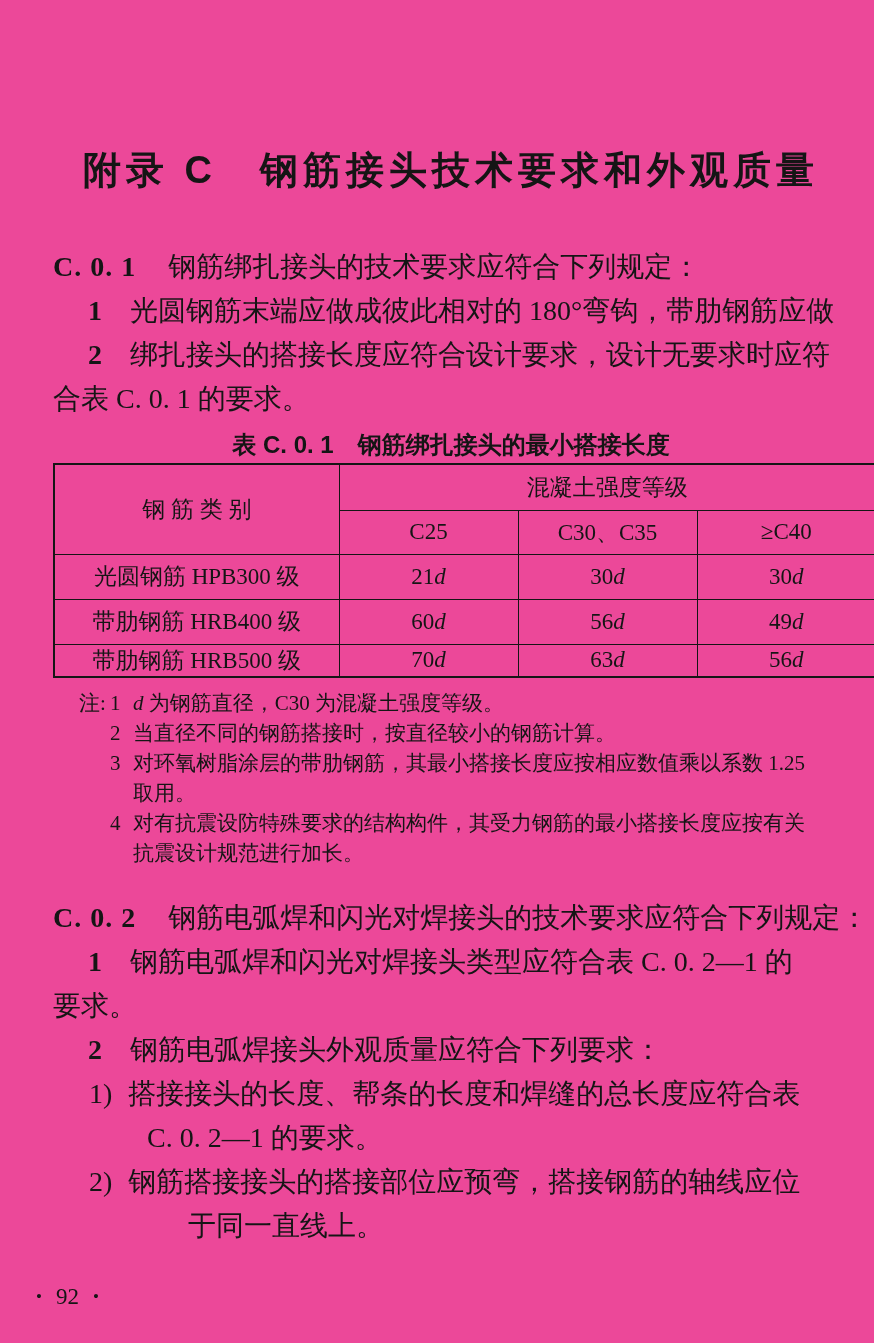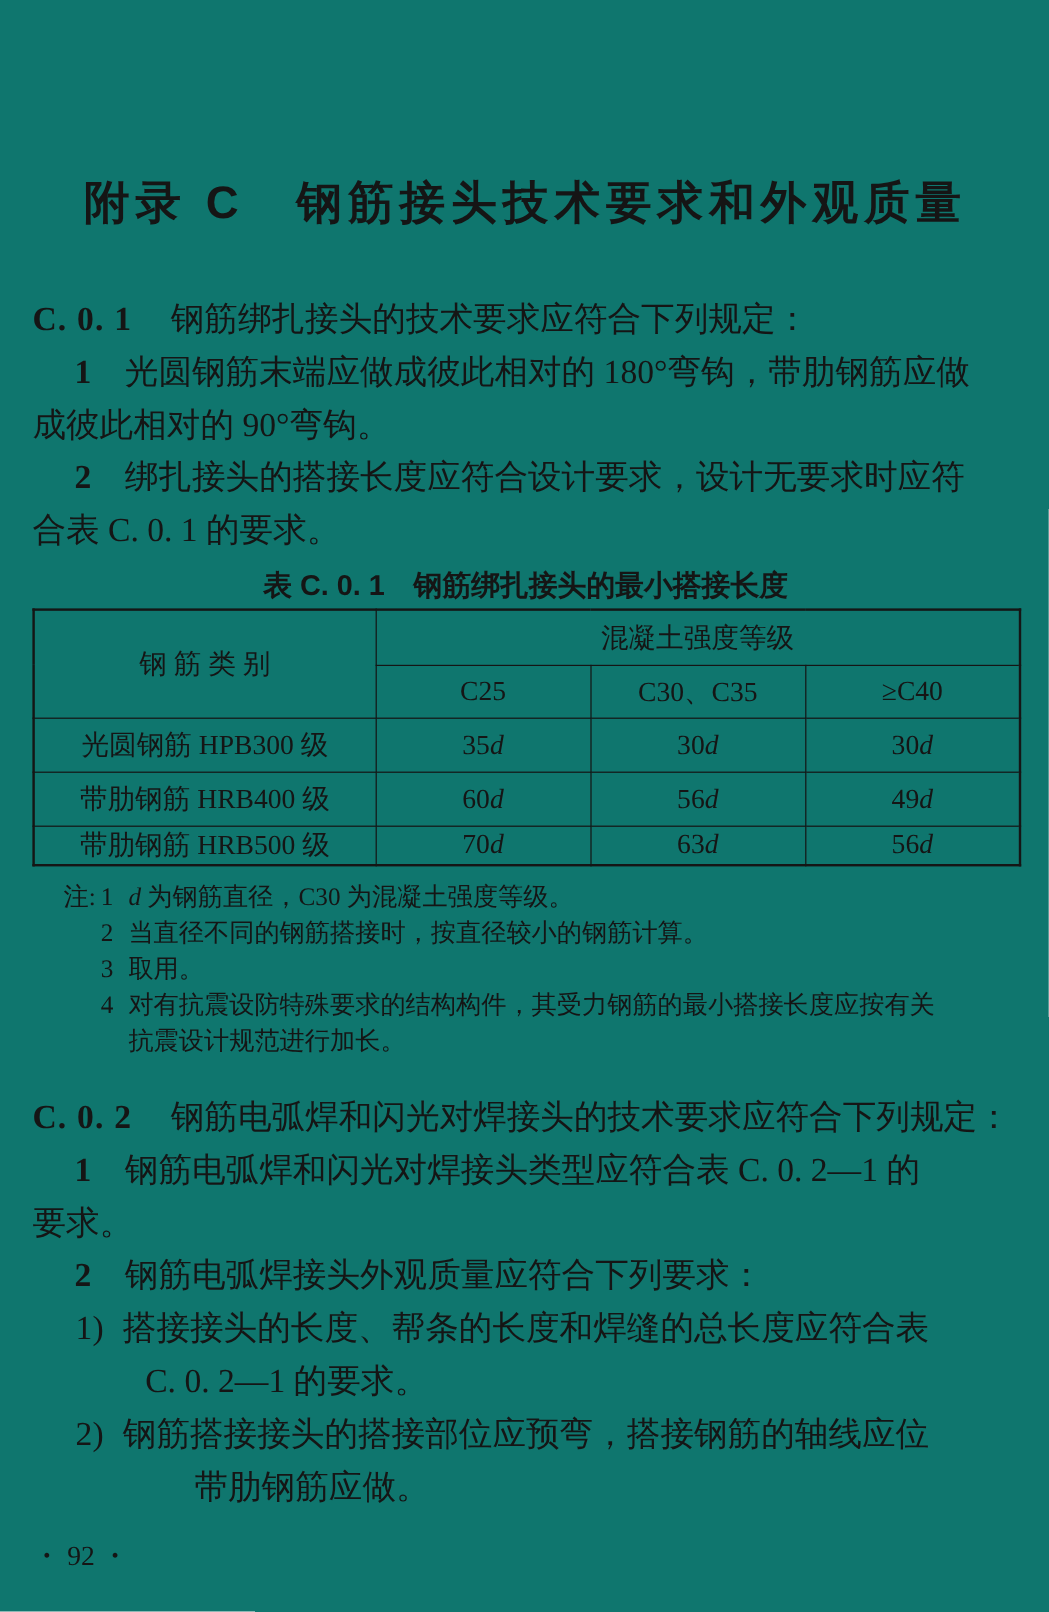--- a/index.html
+++ b/index.html
@@ -2,24 +2,25 @@
 <html><head>
 <meta charset="utf-8">
 <style>
   * { margin: 0; padding: 0; box-sizing: border-box; }
   html, body { background: #e8e8e8; }
   .page {
     position: relative;
     width: 874px;
     height: 1343px;
     margin: 0 auto;
-    background: #0f766e;
+    background: #ec4899;
     color: #151515;
     font-family: "Liberation Serif", "DejaVu Serif", serif;
     overflow: hidden;
+    padding-left: 26px;
   }
   .content { padding: 0 25px 0 27px; }
 
   .doc-title {
     padding-top: 146px;
     text-align: center;
     font-family: "Liberation Sans", "DejaVu Sans", sans-serif;
     font-weight: bold;
     font-size: 38px;
     line-height: 48px;
@@ -94,21 +95,20 @@
 
     <div class="body-text">
 
       <div class="para-line">
         <span class="sec-id">C. 0. 1</span><span>钢筋绑扎接头的技术要求应符合下列规定：</span>
       </div>
 
       <div class="para-line ind-item">
         <span class="item-num">1</span><span>光圆钢筋末端应做成彼此相对的 180°弯钩，带肋钢筋应做</span>
       </div>
-      <div class="para-line">成彼此相对的 90°弯钩。</div>
 
       <div class="para-line ind-item">
         <span class="item-num">2</span><span>绑扎接头的搭接长度应符合设计要求，设计无要求时应符</span>
       </div>
       <div class="para-line">合表 C. 0. 1 的要求。</div>
     </div>
 
     <div class="table-caption">表 C. 0. 1　钢筋绑扎接头的最小搭接长度</div>
 
     <table class="lap-table">
@@ -123,21 +123,21 @@
           <th rowspan="2">钢 筋 类 别</th>
           <th colspan="3">混凝土强度等级</th>
         </tr>
         <tr class="row-h2">
           <th>C25</th>
           <th>C30、C35</th>
           <th>≥C40</th>
         </tr>
         <tr class="row-b">
           <td>光圆钢筋 HPB300 级</td>
-          <td><span>35</span><span class="d-sym">d</span></td>
+          <td><span>21</span><span class="d-sym">d</span></td>
           <td><span>30</span><span class="d-sym">d</span></td>
           <td><span>30</span><span class="d-sym">d</span></td>
         </tr>
         <tr class="row-b">
           <td>带肋钢筋 HRB400 级</td>
           <td><span>60</span><span class="d-sym">d</span></td>
           <td><span>56</span><span class="d-sym">d</span></td>
           <td><span>49</span><span class="d-sym">d</span></td>
         </tr>
         <tr class="row-b-last">
@@ -150,21 +150,21 @@
     </table>
 
     <div class="notes">
       <div class="note-line">
         <span class="note-label">注:</span><span class="note-num">1</span><span class="d-sym">d</span><span> 为钢筋直径，C30 为混凝土强度等级。</span>
       </div>
       <div class="note-line">
         <span class="note-num">2</span><span>当直径不同的钢筋搭接时，按直径较小的钢筋计算。</span>
       </div>
       <div class="note-line">
-        <span class="note-num">3</span>
+        <span class="note-num">3</span><span>对环氧树脂涂层的带肋钢筋，其最小搭接长度应按相应数值乘以系数 1.25</span>
       </div>
       <div class="note-line">取用。</div>
       <div class="note-line">
         <span class="note-num">4</span><span>对有抗震设防特殊要求的结构构件，其受力钢筋的最小搭接长度应按有关</span>
       </div>
       <div class="note-line">抗震设计规范进行加长。</div>
     </div>
 
     <div class="body-text sec2" style="margin-top:28px;">
       <div class="para-line">
@@ -181,20 +181,20 @@
       </div>
 
       <div class="para-line ind-sub">
         <span class="sub-num">1)</span><span>搭接接头的长度、帮条的长度和焊缝的总长度应符合表</span>
       </div>
       <div class="para-line ind-sub-cont1">C. 0. 2—1 的要求。</div>
 
       <div class="para-line ind-sub">
         <span class="sub-num">2)</span><span>钢筋搭接接头的搭接部位应预弯，搭接钢筋的轴线应位</span>
       </div>
-      <div class="para-line ind-sub-cont2">带肋钢筋应做。</div>
+      <div class="para-line ind-sub-cont2">于同一直线上。</div>
     </div>
   </div>
 
   <div class="page-footer">
     <span class="dot">•</span><span class="num">92</span><span class="dot">•</span>
   </div>
 </div>
 
 </body></html>

